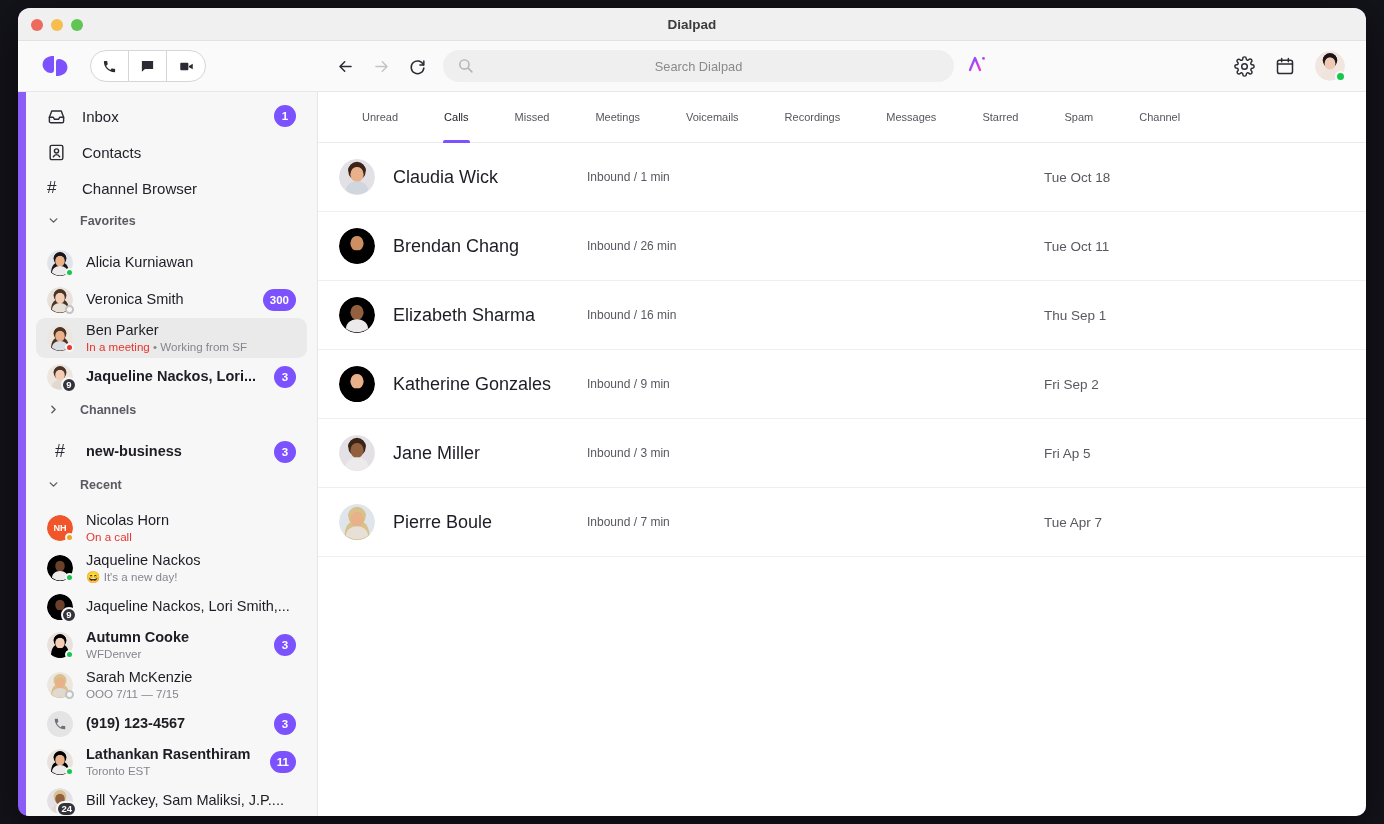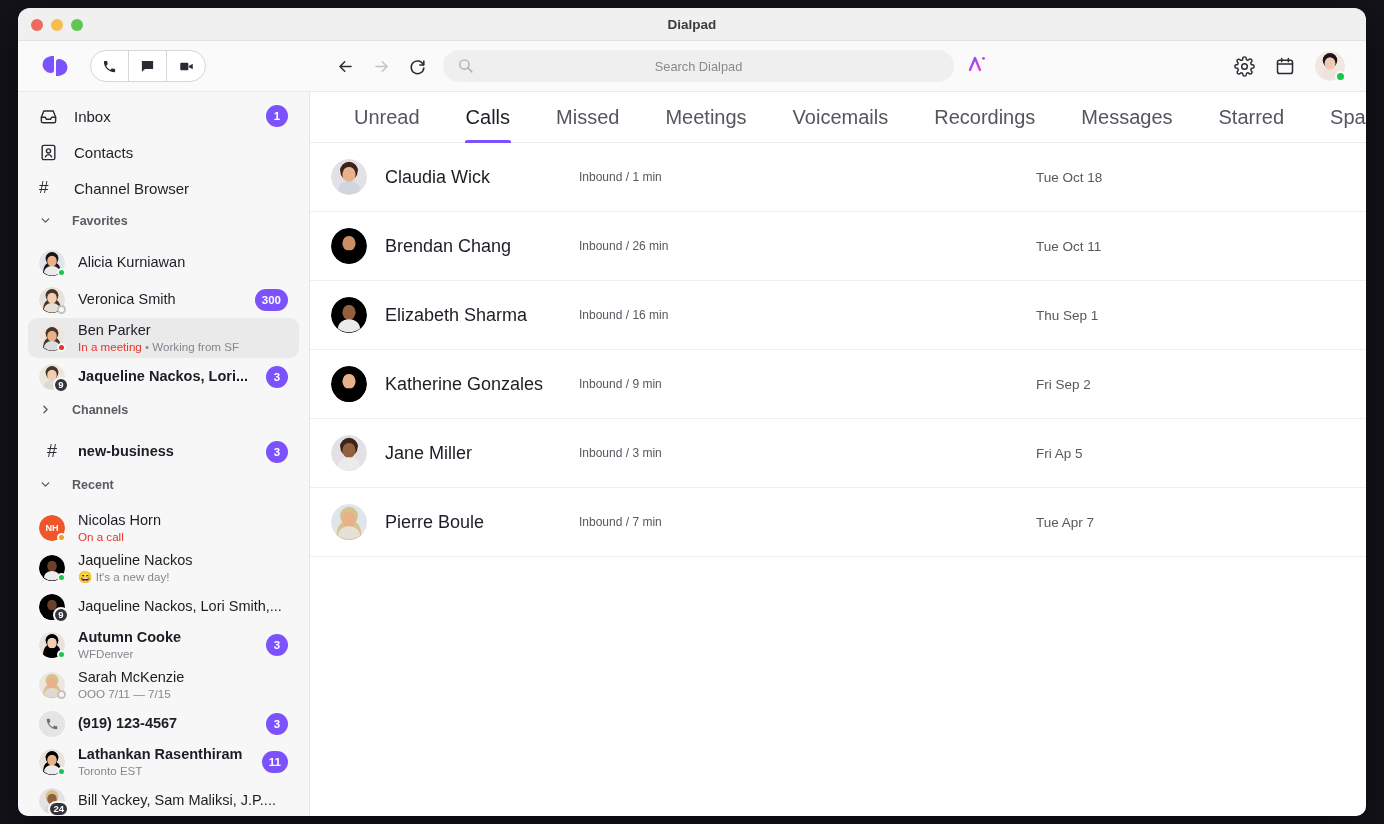--- a/index.html
+++ b/index.html
@@ -117,20 +117,21 @@
   
   .body { display: flex; height: 724px; }
 
   .sidebar {
     width: 292px; height: 100%;
     background: #f7f7f7;
     border-right: 1px solid #e6e6e6;
     padding-top: 6px;
     overflow: hidden;
     position: relative;
+    margin-left: 8px;
   }
 
   .nav-item {
     display: flex; align-items: center;
     height: 36px; margin: 0 10px;
     padding: 0 11px; border-radius: 8px;
     cursor: pointer;
   }
   .nav-item .ni-icon { width: 22px; display: flex; align-items: center; }
   .nav-item .ni-label {
@@ -214,21 +215,21 @@
 
   .tabs {
     display: flex; align-items: flex-end;
     height: 51px; padding-left: 21px;
     border-bottom: 1px solid #ececec;
     gap: 0;
   }
   .tab {
     position: relative; padding: 0 23px;
     height: 100%; display: flex; align-items: center;
-    font-size: 20px; color: #55555e; cursor: pointer;
+    font-size: 11px; color: #55555e; cursor: pointer;
     white-space: nowrap;
   }
   .tab.active { color: #1d1d25; }
   .tab.active::after {
     content: ''; position: absolute;
     left: 22px; right: 22px; bottom: -1px;
     height: 3px; background: #7c52ff; border-radius: 2px 2px 0 0;
   }
 
   .calllist { flex: 1; overflow: hidden; }
@@ -617,21 +618,21 @@
       <div class="tabs" id="tabs">
             <div class="tab">Unread</div>
             <div class="tab active">Calls</div>
             <div class="tab">Missed</div>
             <div class="tab">Meetings</div>
             <div class="tab">Voicemails</div>
             <div class="tab">Recordings</div>
             <div class="tab">Messages</div>
             <div class="tab">Starred</div>
             <div class="tab">Spam</div>
-            <div class="tab">Lathankan</div>
+            <div class="tab">Channel</div>
           </div>
       <div class="calllist" id="calllist">
             <div class="callrow">
               <div class="cav"><svg width="36" height="36" viewBox="0 0 30 30">
                   <circle cx="15" cy="15" r="15" fill="#e3e1e6"></circle>
                   <ellipse cx="15" cy="10" rx="7.3" ry="7.8" fill="#3b2418"></ellipse>
                   <ellipse cx="15" cy="12.8" rx="5.5" ry="6.4" fill="#e8b189"></ellipse>
                   <path d="M15 18.6c5.6 0 9.2 3.7 9.2 7.6A15 15 0 0 1 5.8 26.2c0-3.9 3.6-7.6 9.2-7.6z" fill="#cfd6dd"></path>
                   <path d="M7.6 10.2c0-4.6 3.4-7.1 7.4-7.1s7.4 2.5 7.4 7.1c-1.7-2.1-4.2-3.6-7.4-3.6s-5.7 1.5-7.4 3.6z" fill="#3b2418"></path>
                 </svg></div>

